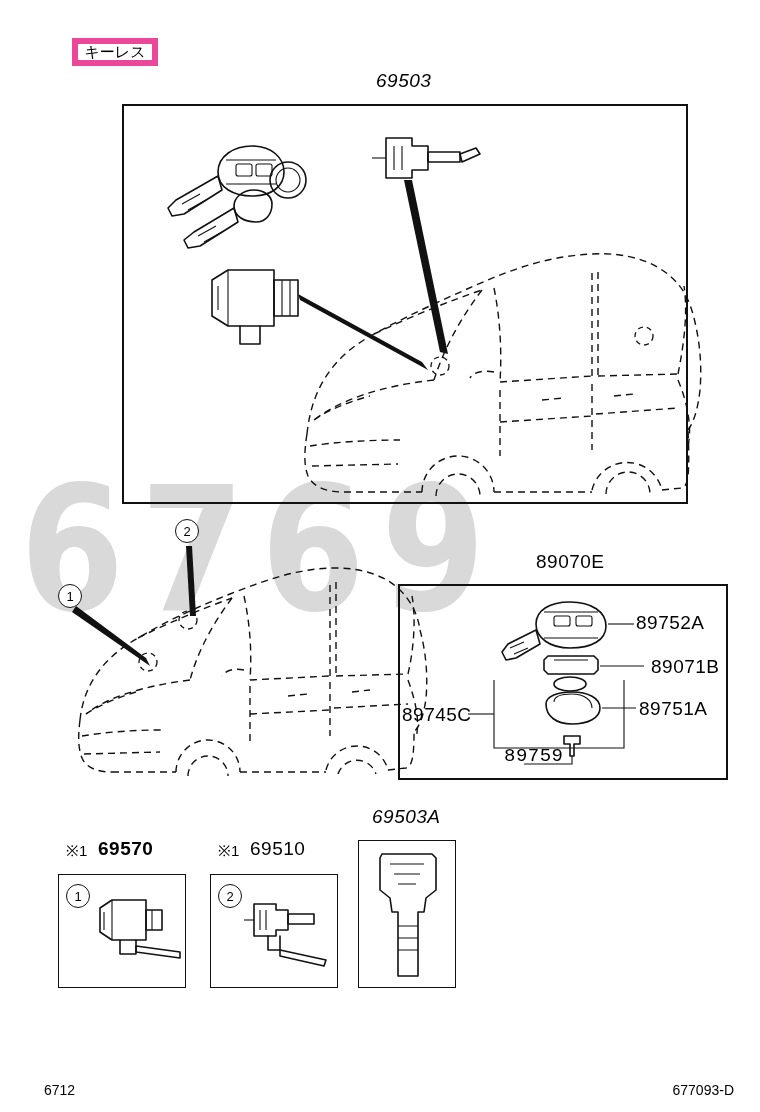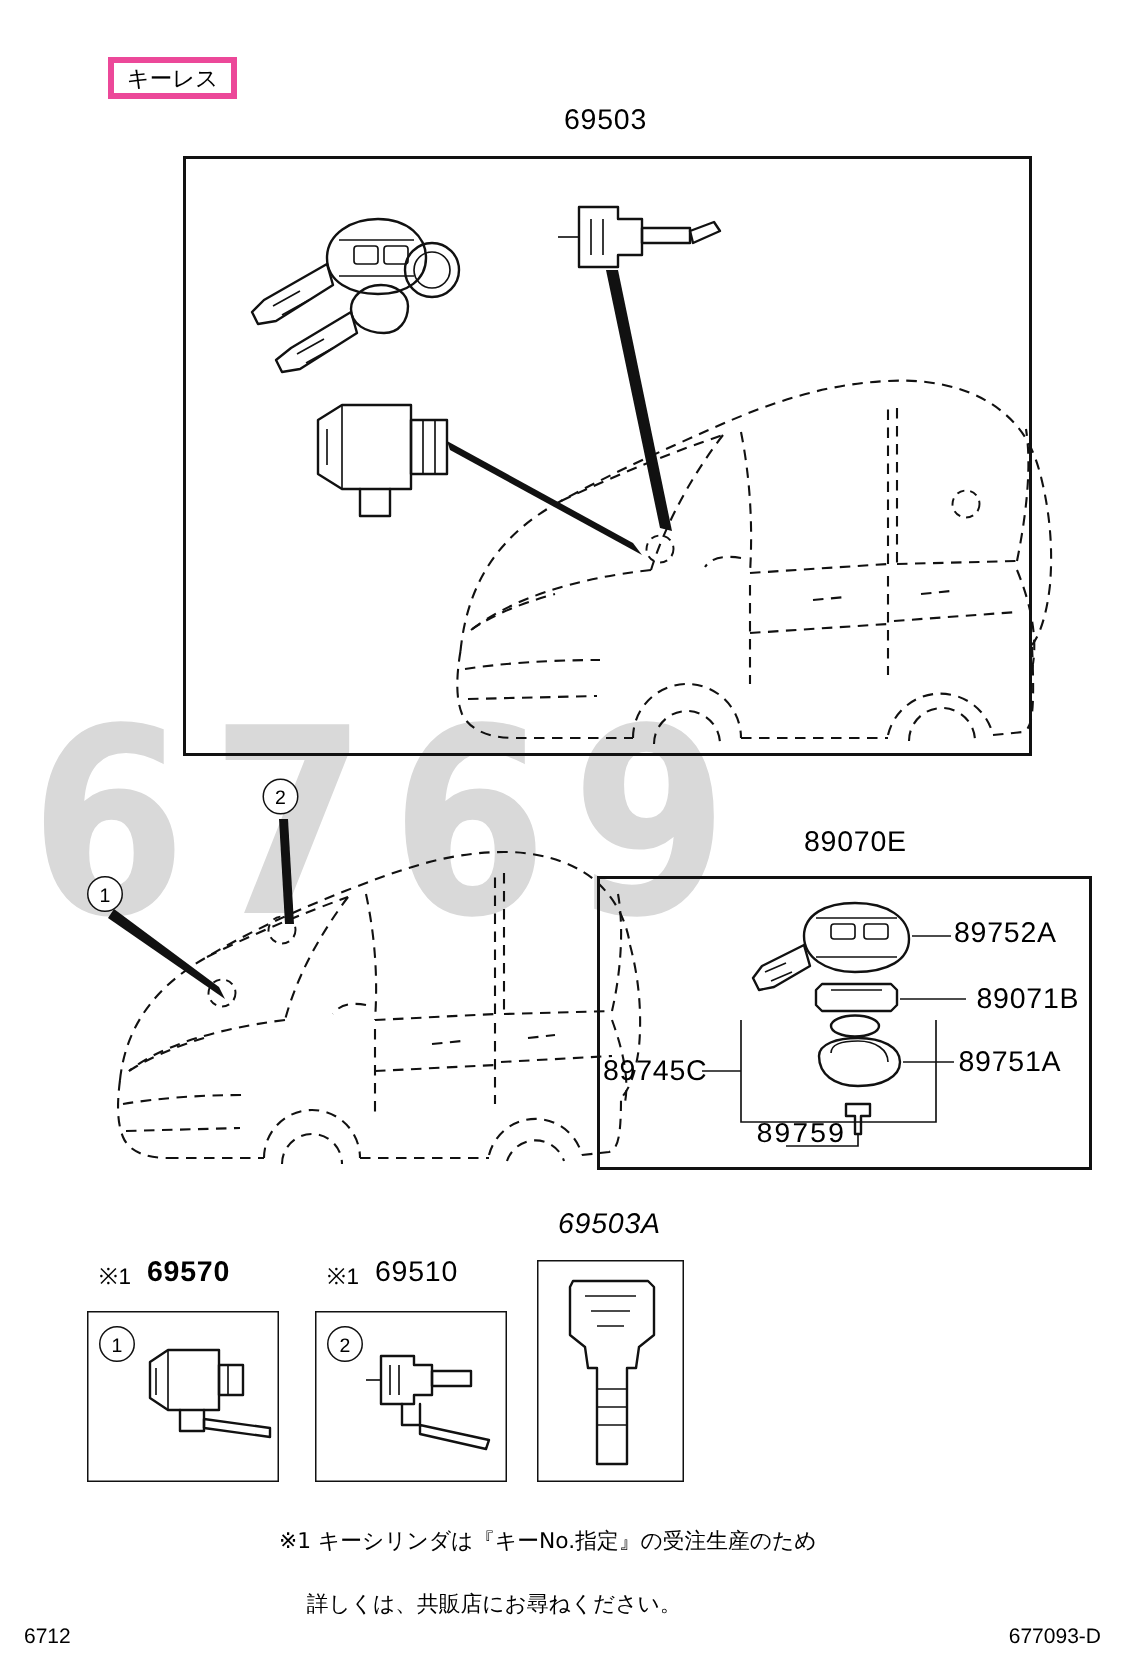--- a/index.html
+++ b/index.html
@@ -15,21 +15,21 @@
 
   
   .box{position:absolute;border:2px solid #111;background:transparent;box-sizing:border-box;}
   .thin{border-width:1.5px;}
   .lbl{position:absolute;font-size:19px;letter-spacing:.5px;white-space:nowrap;}
   .jp{font-family:"DejaVu Sans", sans-serif;}
 
   
   #keyless-tag{
     left:72px;top:38px;width:86px;height:28px;
-    border:4px solid #ec4899;display:flex;align-items:center;justify-content:center;
+    border:6px solid #ec4899;display:flex;align-items:center;justify-content:center;
     font-size:15px;
   }
 
   
   #watermark{
     position:absolute;left:20px;top:480px;width:720px;height:140px;
     font-family:"DejaVu Sans", sans-serif;
     font-size:150px;font-weight:bold;color:#d9d9d9;
     letter-spacing:16px;
     transform:scaleY(1.15);
@@ -62,21 +62,21 @@
 <div class="page">
 
   <div id="watermark">6769</div>
 
   <div class="layer">
 
     <div class="box" id="keyless-tag">
       <span class="jp">キーレス</span>
     </div>
 
-    <div class="lbl" style="left:376px;top:70px;">69503</div>
+    <div class="lbl" style="left:376px;top:70px;font-style:italic;">69503</div>
 
     <div class="box" style="left:122px;top:104px;width:566px;height:400px;"></div>
 
     <svg style="position:absolute;left:122px;top:104px;" width="566" height="400">
 
       <g>
         <path class="dash" d="M185 330 C190 280 215 250 252 230 C285 212 320 196 352 182 C392 164 428 152 470 150 C506 148 532 158 548 172 C562 184 568 198 572 214"></path>
         <path class="dash" d="M572 214 C578 238 580 262 578 286 C576 304 572 318 566 326"></path>
         <path class="dash" d="M185 330 C182 348 182 362 186 372 C192 384 206 388 222 388"></path>
         <path class="dash" d="M222 388 L300 388"></path>
@@ -269,20 +269,18 @@
     <div class="cnum" style="left:218px;top:884px;">2</div>
     <svg style="position:absolute;left:210px;top:874px;" width="128" height="114">
       <path class="st" d="M44 30 L44 62 L66 62 L66 56 L78 56 L78 36 L66 36 L66 30 Z"></path>
       <path class="st-th" d="M50 36 L50 56 M56 36 L56 56"></path>
       <path class="st" d="M78 40 L104 40 L104 50 L78 50 Z"></path>
       <path class="st" d="M58 62 L58 76 L70 76 L70 62"></path>
       <path class="st" d="M70 76 L116 86 L114 92 L70 82 Z"></path>
       <path class="st-th" d="M44 46 L34 46"></path>
     </svg>
 
-    <div class="note" style="left:186px;top:1018px;">※1 キーシリンダは『キーNo.指定』の受注生産のため</div>
-    <div class="note" style="left:186px;top:1060px;">    詳しくは、共販店にお尋ねください。</div>
-
-    <div class="foot" style="left:16px;top:1082px;">6712</div>
+
+    <div class="foot" style="left:44px;top:1082px;">6712</div>
     <div class="foot" style="right:26px;top:1082px;">677093-D</div>
 
   </div>
 </div>
 
 </body></html>

